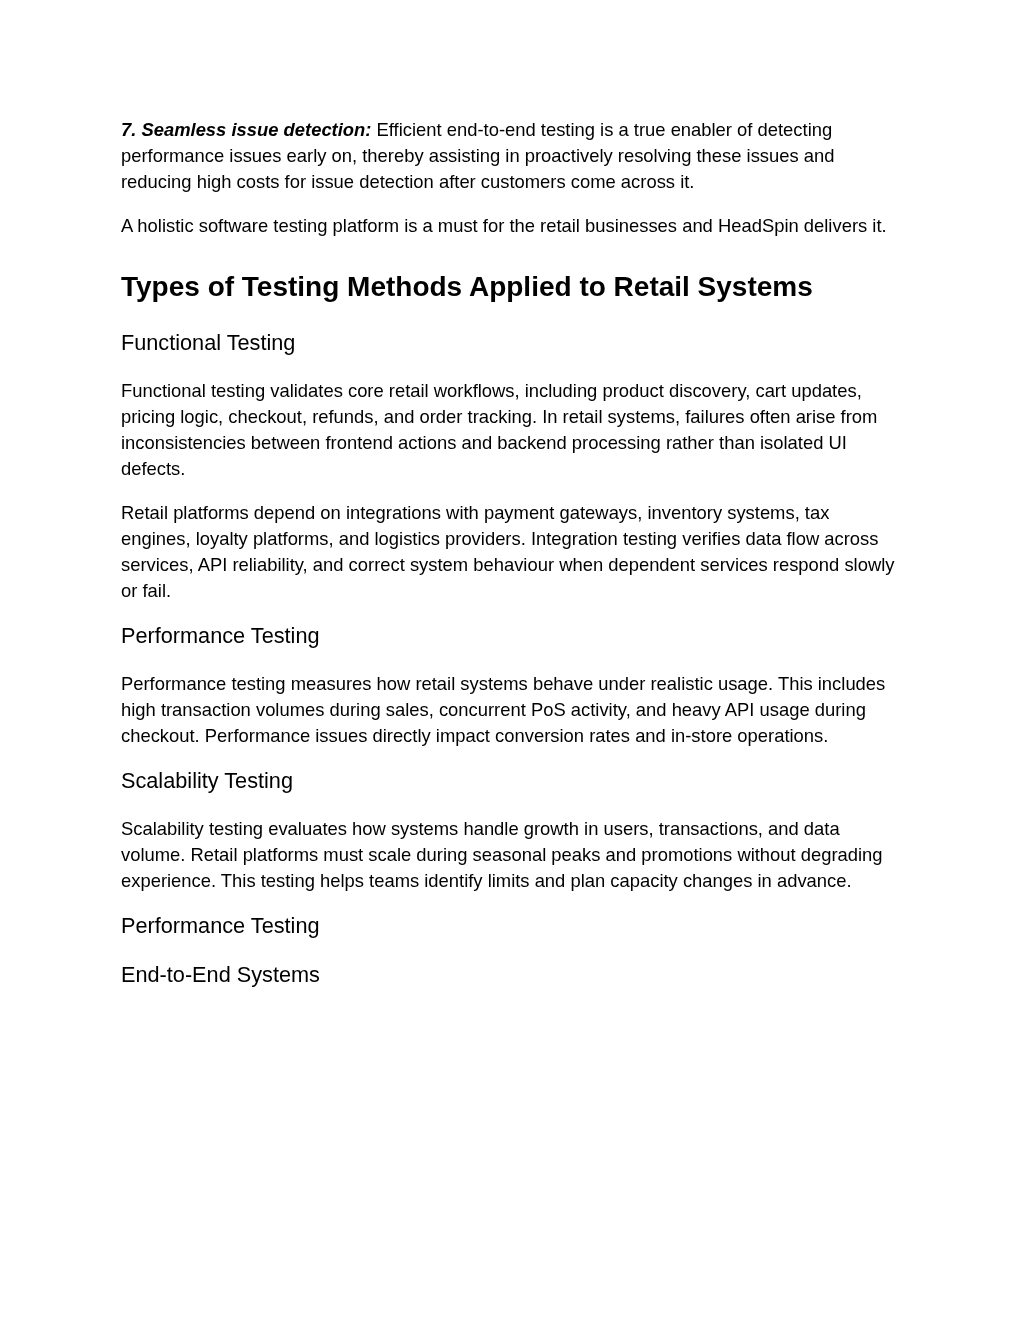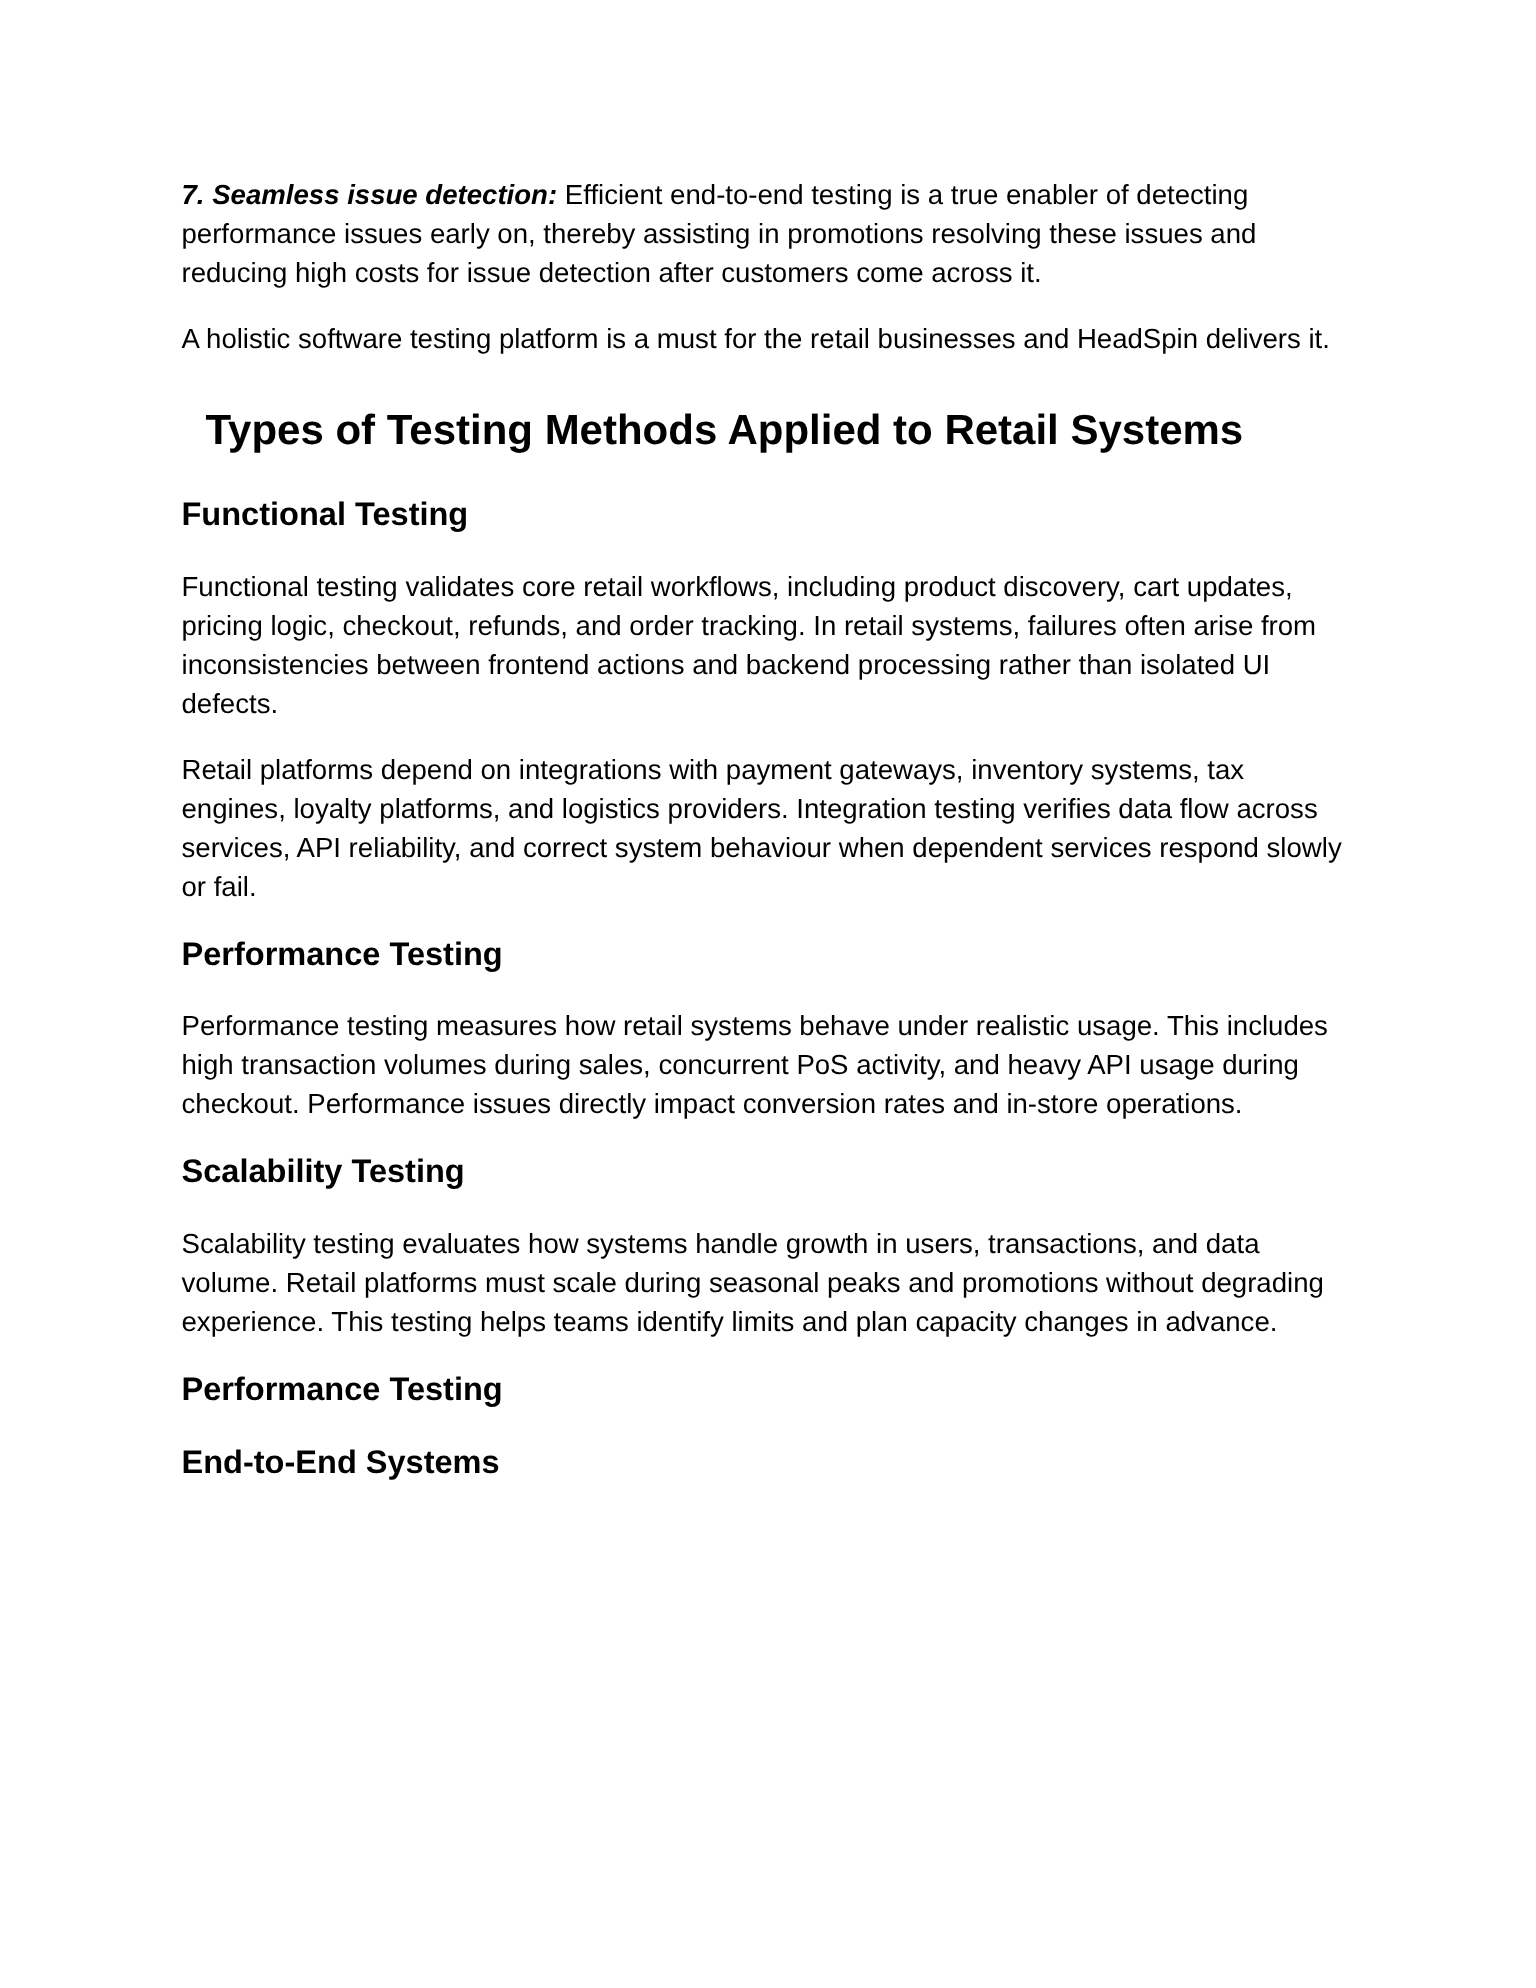--- a/index.html
+++ b/index.html
@@ -25,35 +25,35 @@
     margin: 0 0 18px 0;
   }
   .body-text strong {
     font-weight: 700;
     font-style: italic;
   }
   h1.doc-title {
     font-size: 28px;
     line-height: 40px;
     font-weight: 700;
-    margin: 28px 0 22px 16px;
+    margin: 28px 0 22px 0;
   }
   h2.section-heading {
     font-size: 21.7px;
     line-height: 28px;
-    font-weight: 700;
+    font-weight: 400;
     margin: 18px 0 21px 0;
   }
 </style>
 </head>
 <body>
 
 <div class="page">
 
-  <p class="body-text"><strong>7. Seamless issue detection:</strong><span> Efficient end-to-end testing is a true enabler of detecting performance issues early on, thereby assisting in promotions resolving these issues and reducing high costs for issue detection after customers come across it.</span></p>
+  <p class="body-text"><strong>7. Seamless issue detection:</strong><span> Efficient end-to-end testing is a true enabler of detecting performance issues early on, thereby assisting in proactively resolving these issues and reducing high costs for issue detection after customers come across it.</span></p>
 
   <p class="body-text">A holistic software testing platform is a must for the retail businesses and HeadSpin delivers it.</p>
 
   <h1 class="doc-title">Types of Testing Methods Applied to Retail Systems</h1>
 
   <section>
     <h2 class="section-heading">Functional Testing</h2>
     <p class="body-text">Functional testing validates core retail workflows, including product discovery, cart updates, pricing logic, checkout, refunds, and order tracking. In retail systems, failures often arise from inconsistencies between frontend actions and backend processing rather than isolated UI defects.</p>
   </section>
 

